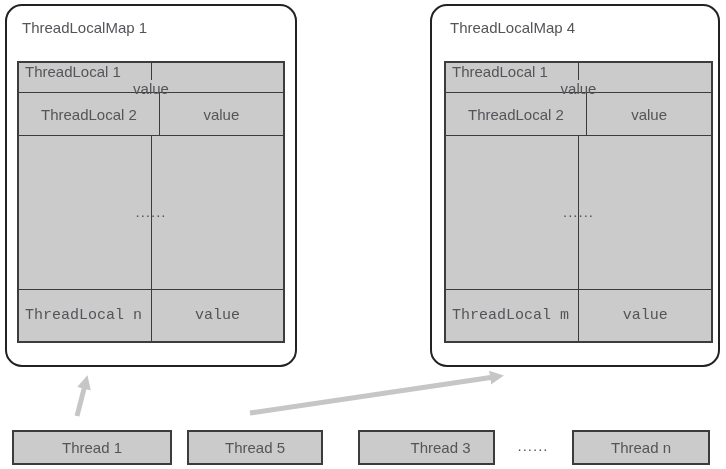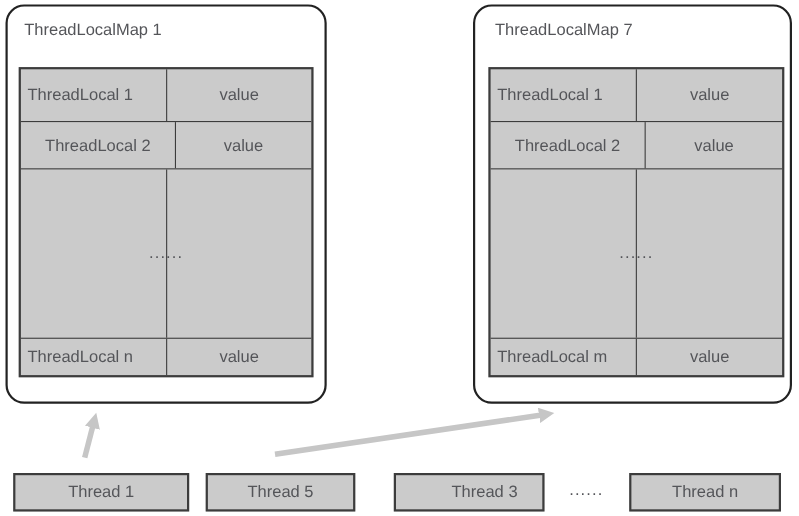--- a/index.html
+++ b/index.html
@@ -53,24 +53,24 @@
     flex-direction: column;
   }
   #map-card-1 .tlm-table { left: 10px; width: 268px; }
   #map-card-2 .tlm-table { left: 12px; width: 269px; }
 
   .tlm-row {
     display: flex;
     border-bottom: 1.5px solid var(--cell-border);
     position: relative;
   }
-  .tlm-row.r1   { height: 48px; }
+  .tlm-row.r1   { height: 30px; flex-direction: column; }
   .tlm-row.r2   { height: 43px; padding-left: 16px; }
   .tlm-row.rmid { height: 154px; }
-  .tlm-row.rlast { flex: 1; border-bottom: none; }
+  .tlm-row.rlast { flex: 1; border-bottom: none; font-family: Liberation Mono, monospace; }
 
   .tlm-key {
     width: 50.3%;
     border-right: 1.5px solid var(--cell-border);
     display: flex;
     align-items: center;
     padding-left: 6px;
     font-size: 15px;
     color: var(--text);
     white-space: nowrap;
@@ -152,21 +152,21 @@
         <div class="tlm-ellipsis">......</div>
       </div>
       <div class="tlm-row rlast">
         <div class="tlm-key">ThreadLocal n</div>
         <div class="tlm-val">value</div>
       </div>
     </div>
   </div>
 
   <div class="map-card" id="map-card-2">
-    <div class="map-title">ThreadLocalMap 7</div>
+    <div class="map-title">ThreadLocalMap 4</div>
     <div class="tlm-table">
       <div class="tlm-row r1">
         <div class="tlm-key">ThreadLocal 1</div>
         <div class="tlm-val">value</div>
       </div>
       <div class="tlm-row r2">
         <div class="tlm-key">ThreadLocal 2</div>
         <div class="tlm-val">value</div>
       </div>
       <div class="tlm-row rmid">

